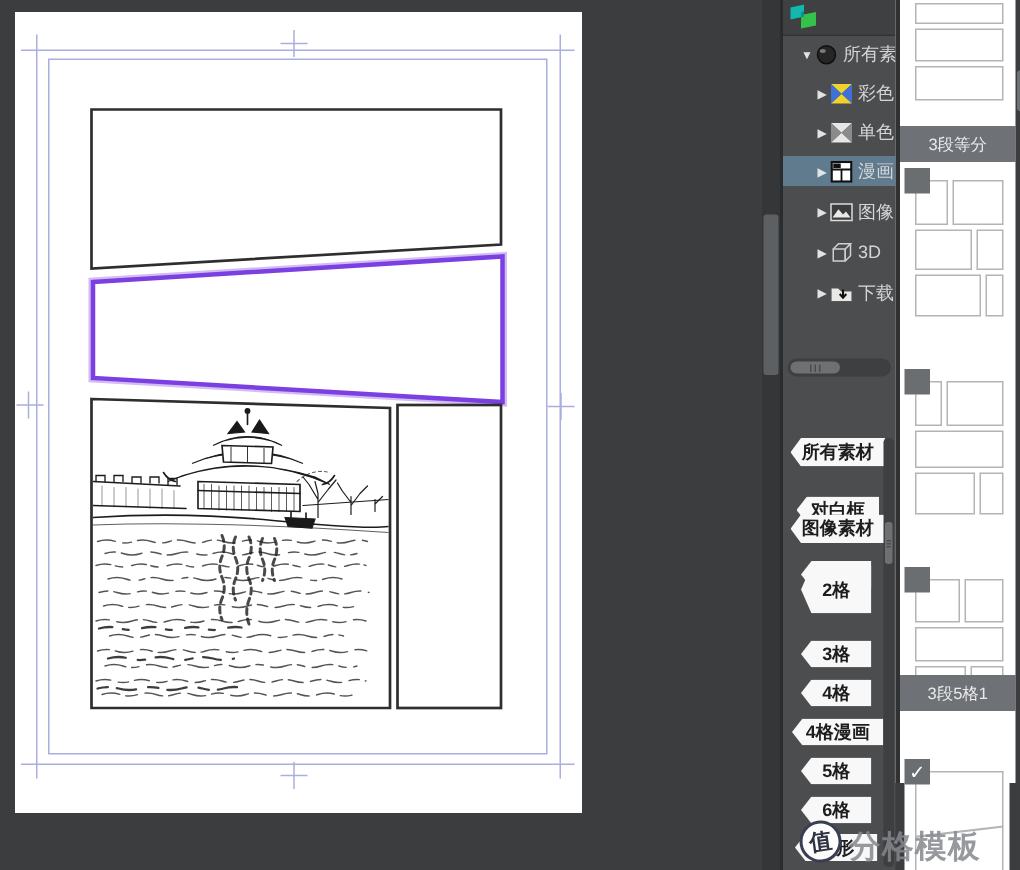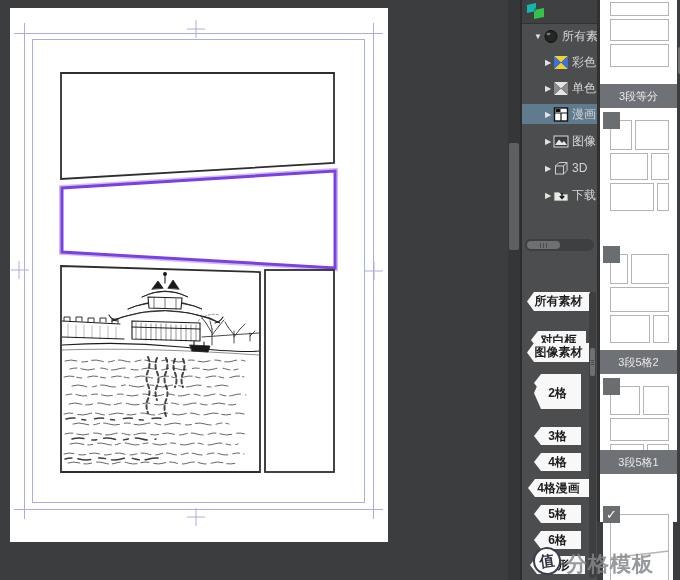--- a/index.html
+++ b/index.html
@@ -296,21 +296,20 @@
     </div>
 
     <div class="checkbox" style="top:246px;"></div>
     <div class="card" style="top:246px;height:104px;">
       <div class="cell" style="left:7px;top:8px;width:18px;height:30px;"></div>
       <div class="cell" style="left:28px;top:8px;width:38px;height:30px;"></div>
       <div class="cell" style="left:7px;top:41px;width:59px;height:25px;"></div>
       <div class="cell" style="left:7px;top:69px;width:40px;height:28px;"></div>
       <div class="cell" style="left:50px;top:69px;width:16px;height:28px;"></div>
     </div>
-    <div class="bar" style="top:350px;">3段5格2</div>
 
     <div class="checkbox" style="top:378px;"></div>
     <div class="card" style="top:378px;height:100px;">
       <div class="cell" style="left:7px;top:8px;width:30px;height:29px;"></div>
       <div class="cell" style="left:40px;top:8px;width:26px;height:29px;"></div>
       <div class="cell" style="left:7px;top:40px;width:59px;height:23px;"></div>
       <div class="cell" style="left:7px;top:66px;width:34px;height:27px;"></div>
       <div class="cell" style="left:44px;top:66px;width:22px;height:27px;"></div>
     </div>
     <div class="bar" style="top:450px;">3段5格1</div>

